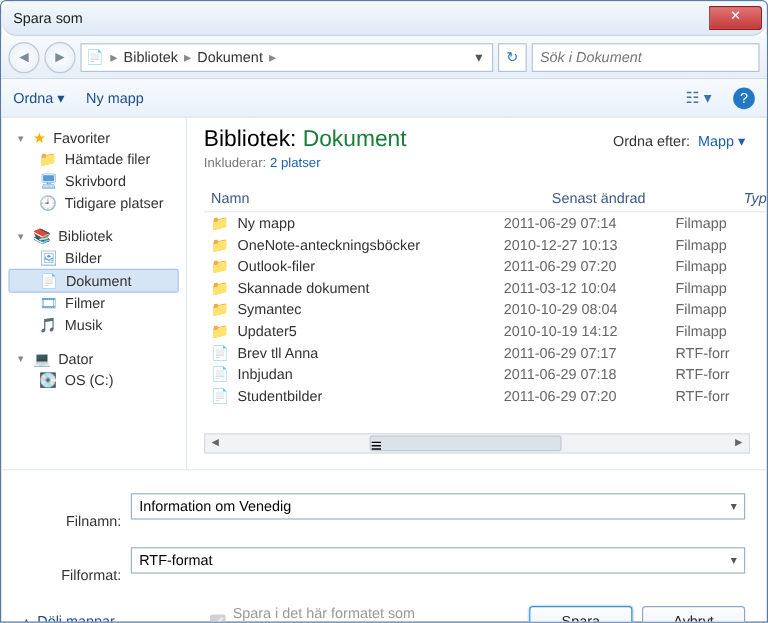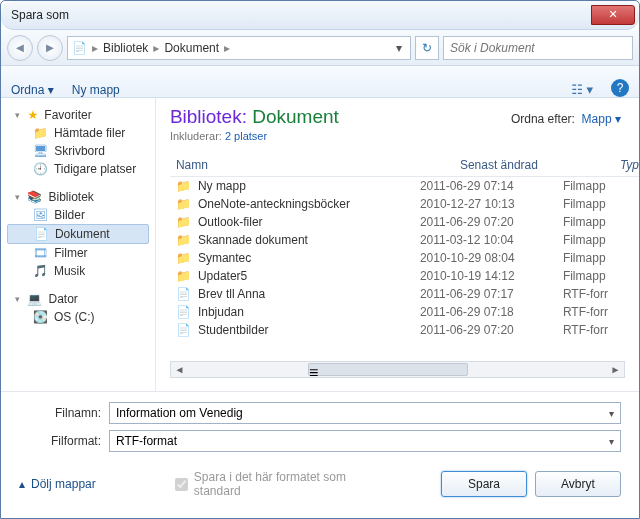--- a/index.html
+++ b/index.html
@@ -8,38 +8,38 @@
 .titlebar .title { font-size: 12px; color: #222; flex: 1; }
 .titlebar .close { width: 44px; height: 20px; background: linear-gradient(#e27474,#c33a3a); border: 1px solid #8b1d1d; border-radius: 0 3px 3px 0; color: #fff; text-align: center; font-size: 11px; line-height: 16px; cursor: pointer; }
 .navbar { height: 36px; background: linear-gradient(#f7fafd,#e6eef7); border-bottom: 1px solid #cdd9e6; display: flex; align-items: center; padding: 0 6px; gap: 4px; }
 .navbtn { width: 26px; height: 26px; border: 1px solid #bcc8d6; border-radius: 50%; background: radial-gradient(#fff,#e3ecf5); display: flex; align-items: center; justify-content: center; color: #7a8aa0; font-size: 13px; cursor: pointer; }
 .breadcrumb { flex: 1; height: 24px; border: 1px solid #b4c3d4; background: #fff; display: flex; align-items: center; padding: 0 4px; font-size: 12px; color: #333; gap: 2px; }
 .breadcrumb .sep { color: #888; padding: 0 3px; }
 .breadcrumb .ddl { margin-left: auto; color: #555; padding: 0 4px; cursor: pointer; }
 .refresh { width: 24px; height: 24px; border: 1px solid #b4c3d4; background: #fff; color: #2a7ab0; display: flex; align-items: center; justify-content: center; cursor: pointer; font-size: 12px; }
 .search { width: 190px; height: 24px; border: 1px solid #b4c3d4; background: #fff; display: flex; align-items: center; padding: 0 6px; }
 .search input { border: none; outline: none; width: 100%; font-size: 12px; font-style: italic; color: #888; }
-.toolbar { height: 32px; background: linear-gradient(#f7fbff,#e9f1fa); border-bottom: 1px solid #d2deea; display: flex; align-items: flex-end; padding: 0 10px; gap: 18px; font-size: 12px; color: #1b4f8b; }
+.toolbar { height: 32px; background: linear-gradient(#f7fbff,#e9f1fa); border-bottom: 1px solid #d2deea; display: flex; align-items: center; padding: 0 10px; gap: 18px; font-size: 12px; color: #1b4f8b; }
 .toolbar .spacer { flex: 1; }
 .toolbar .iconbtn { color: #3a74ad; cursor: pointer; font-size: 13px; }
 .help { width: 18px; height: 18px; border-radius: 50%; background: #2378c3; color: #fff; text-align: center; font-size: 12px; line-height: 18px; cursor: pointer; }
 .body { display: flex; height: 293px; }
 .sidebar { width: 168px; border-right: 1px solid #e2e8ef; padding: 8px 0; font-size: 12px; overflow: hidden; }
 .tree-group { margin-bottom: 10px; }
 .tree-label { display: flex; align-items: center; gap: 6px; padding: 2px 8px 2px 14px; color: #333; cursor: pointer; }
 .tree-item { display: flex; align-items: center; gap: 6px; padding: 2px 8px 2px 32px; color: #333; cursor: pointer; }
 .tree-item.selected { background: #d6e5f5; border: 1px solid #a8c6e4; border-radius: 2px; margin: 0 6px; padding-left: 26px; }
 .star { color: #f5b301; }
 .folder-ico { color: #e6b95c; }
 .lib-ico { color: #5a9bd5; }
 .chev { color: #888; font-size: 9px; padding-right: 2px; }
 .content { flex: 1; padding: 8px 0 0 14px; display: flex; flex-direction: column; }
 .heading { display: flex; align-items: baseline; }
 .heading h1 { font-size: 19px; font-weight: normal; color: #18803b; }
-.heading h1 .light { color: #6d28d9; }
+.heading h1 .light { color: #000000; }
 .heading .sort { margin-left: auto; margin-right: 18px; font-size: 12px; color: #333; }
 .heading .sort a { color: #1b5fb4; cursor: pointer; }
 .subhead { font-size: 11px; color: #777; margin-top: 2px; }
 .subhead a { color: #1b5fb4; cursor: pointer; }
 .filelist { margin-top: 12px; flex: 1; overflow: hidden; position: relative; }
 .cols { display: flex; font-size: 12px; color: #3a5a87; border-bottom: 1px solid #e4e9ef; padding: 4px 0; gap: 40px; }
 .cols .c1 { width: 250px; padding-left: 6px; }
 .cols .c2 { width: 120px; }
 .cols .c3 { flex: 1; font-style: italic; }
 .rows { font-size: 12px; color: #333; height: 180px; overflow: hidden; }
@@ -48,21 +48,21 @@
 .row .c2 { width: 120px; color: #666; }
 .row .c3 { flex: 1; color: #666; white-space: nowrap; overflow: hidden; margin-left: 23px; }
 .fico { width: 16px; text-align: center; }
 .folder { color: #e6b95c; }
 .doc { color: #4a7ab8; }
 .hscroll { height: 17px; background: #f1f3f6; border: 1px solid #d6dce3; margin: 4px 14px 0 0; display: flex; align-items: center; }
 .hscroll .arrow { width: 17px; text-align: center; color: #666; font-size: 10px; cursor: pointer; }
 .hscroll .thumb { width: 160px; height: 13px; background: #dce2ea; border: 1px solid #c0c9d4; border-radius: 2px; margin-left: 120px; cursor: pointer; }
 .form { padding: 10px 18px 0 18px; border-top: 1px solid #e4e8ee; font-size: 12px; }
 .form-row { display: flex; align-items: center; margin-bottom: 6px; }
-.form-row label { width: 90px; text-align: right; padding-right: 8px; color: #333; }
+.form-row label { width: 90px; text-align: right; padding-right: 8px; color: #333; margin-top: 25px; }
 .form-row .field { flex: 1; height: 22px; border: 1px solid #9fb2c7; background: #fff; display: flex; align-items: center; padding: 0 6px; }
 .form-row .field input { border: none; outline: none; flex: 1; font-size: 12px; }
 .form-row .field .dd { color: #555; cursor: pointer; font-size: 10px; }
 .footer { display: flex; align-items: center; padding: 12px 18px 0 18px; font-size: 12px; }
 .hide-folders { display: flex; align-items: center; gap: 6px; color: #1b4f8b; cursor: pointer; }
 .checkbox-wrap { display: flex; align-items: center; gap: 6px; color: #999; margin: 0 auto; }
 .checkbox-wrap input { accent-color: #999; }
 .btn { width: 86px; height: 26px; border: 1px solid #8fa9c5; background: linear-gradient(#fdfefe,#e7eef7); border-radius: 3px; font-size: 12px; color: #222; cursor: pointer; margin-left: 8px; }
 .btn.primary { border: 1px solid #3f8dd6; box-shadow: 0 0 2px #6fb3e8; }
 </style>

